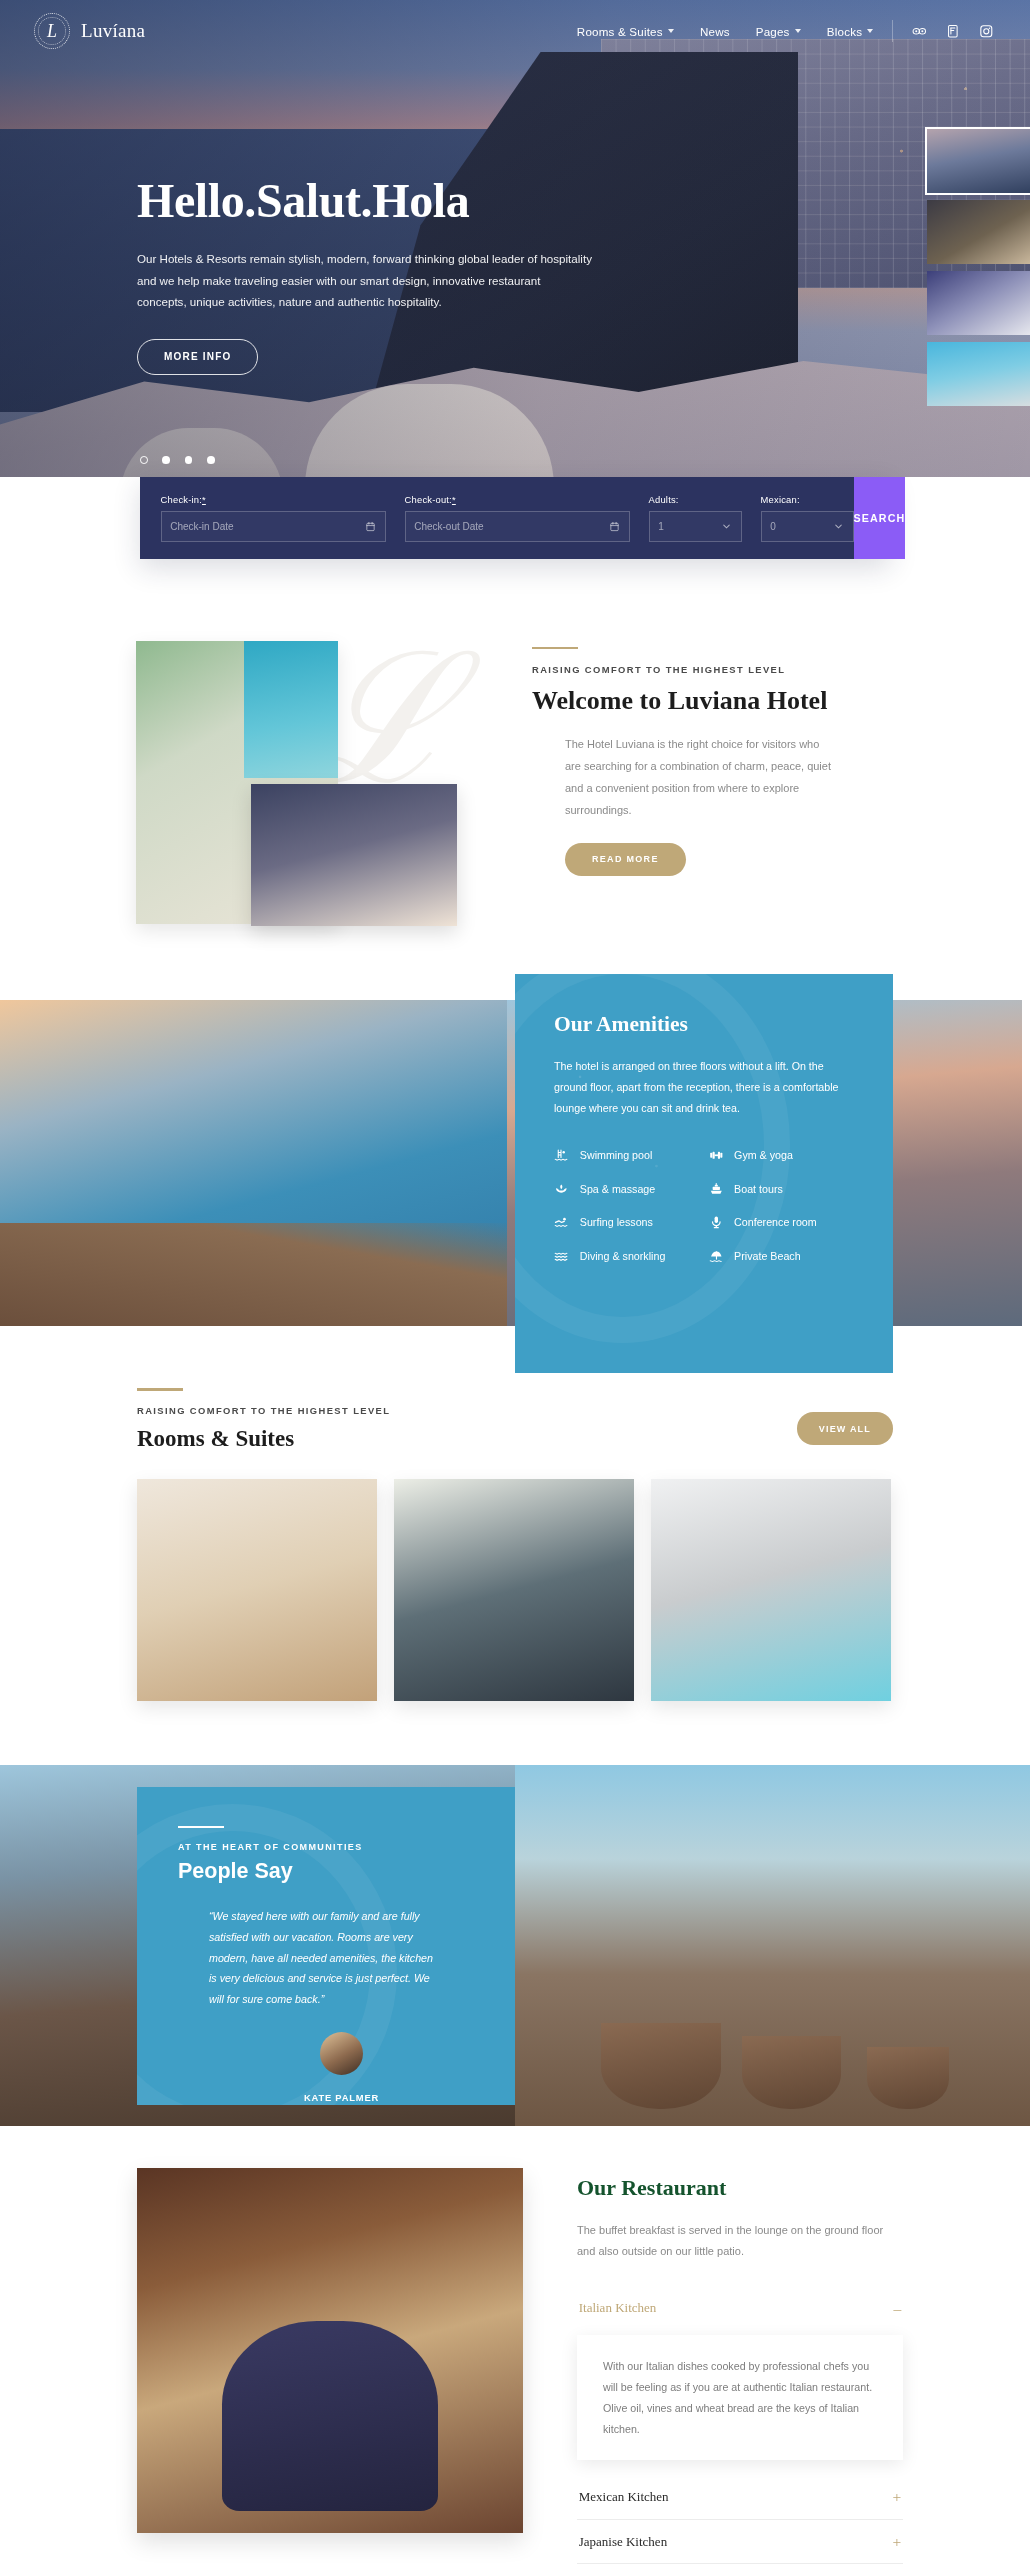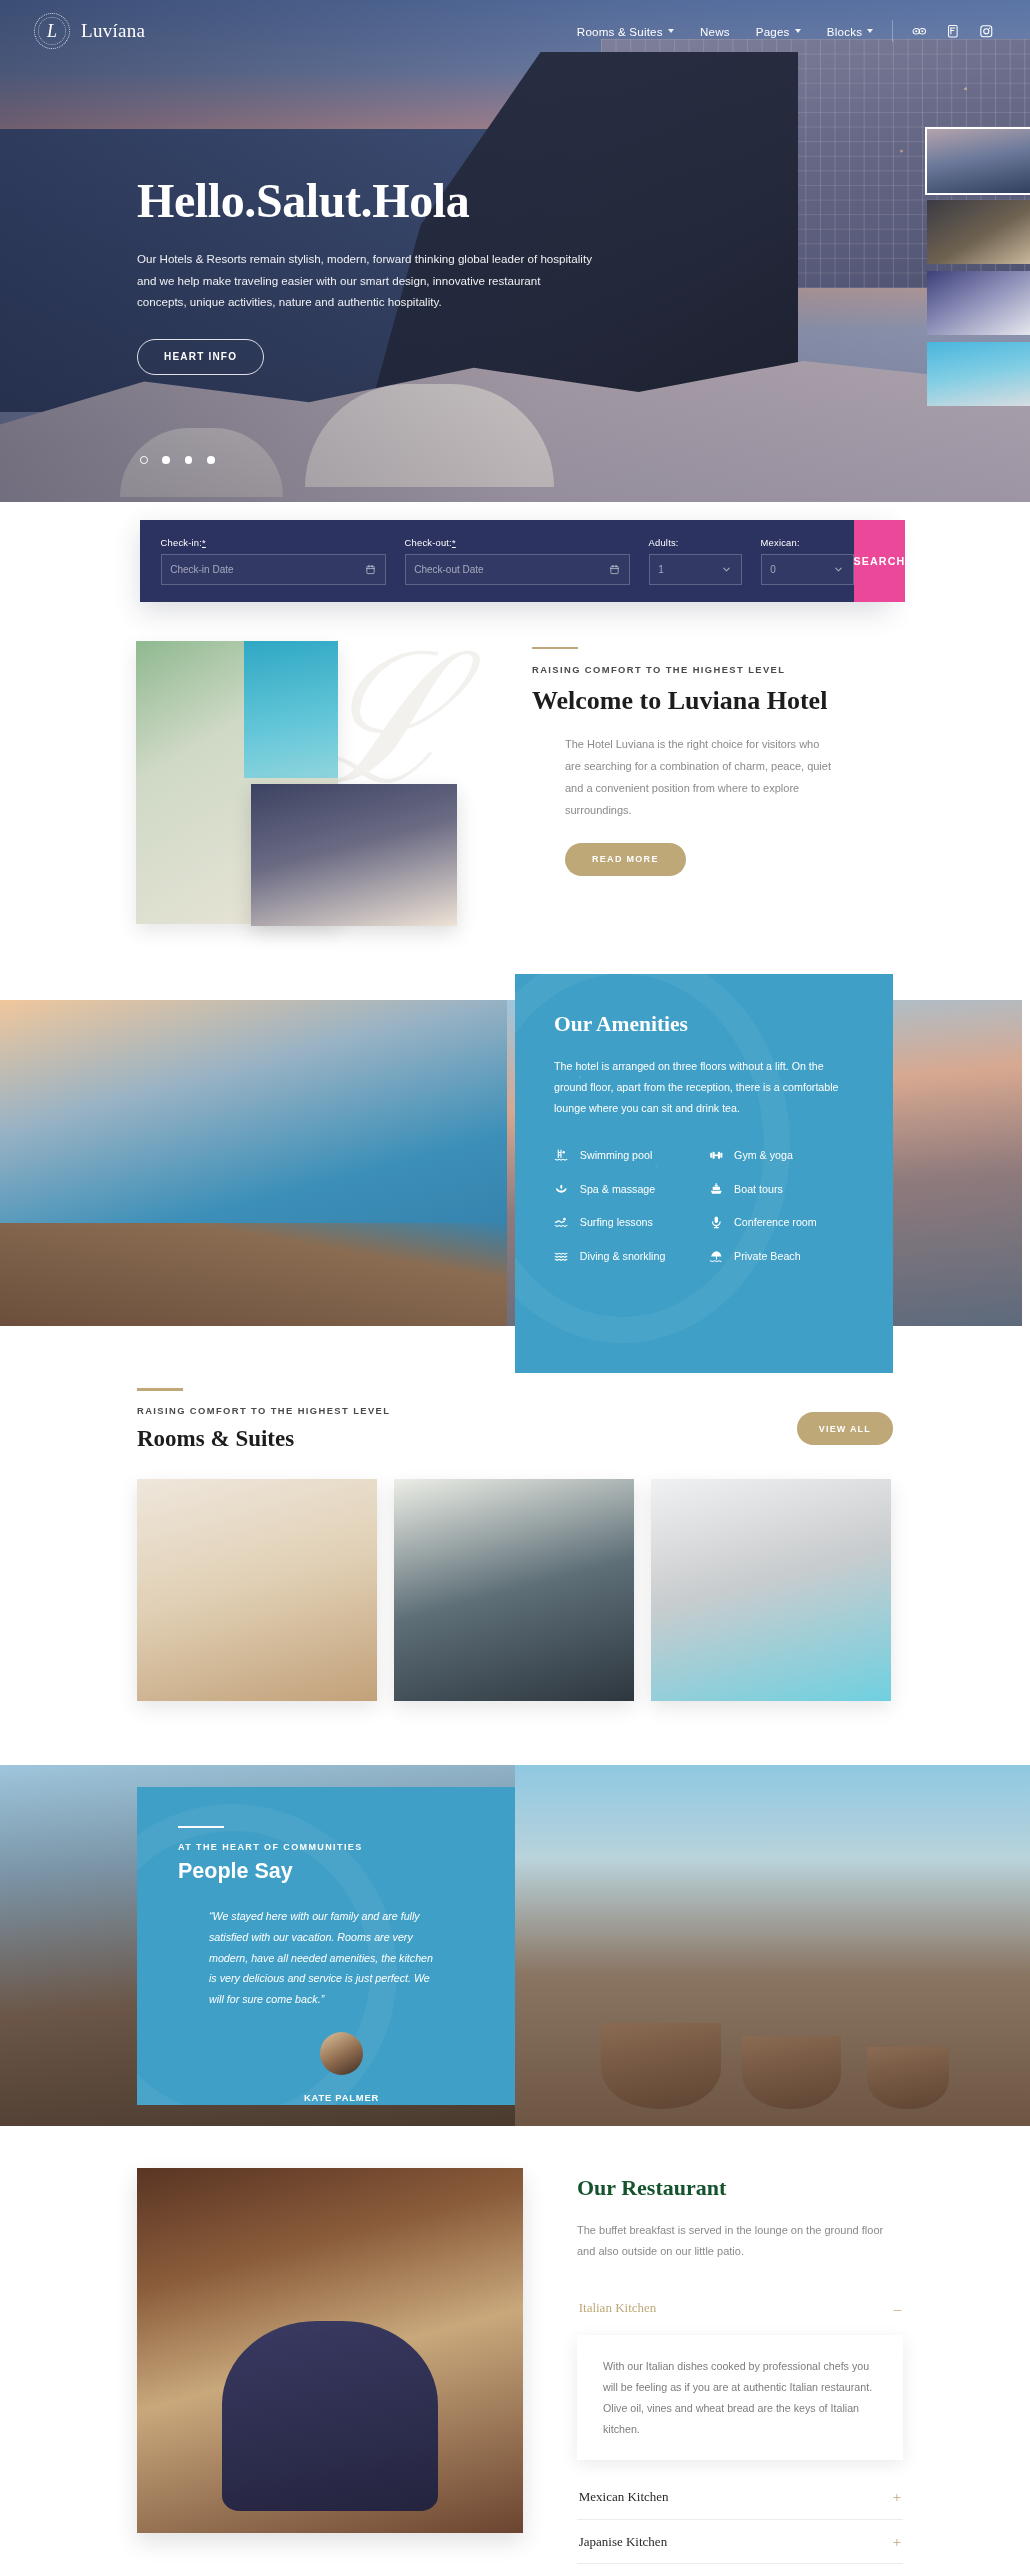--- a/index.html
+++ b/index.html
@@ -114,39 +114,39 @@
   
   .thumbs { position: absolute; right: 0; top: 129px; z-index: 30; width: 103px; }
   .thumb { width: 103px; height: 64px; margin-bottom: 6.9px; cursor: pointer; position: relative; }
   .thumb.active { outline: 2.6px solid #fff; outline-offset: -0.9px; }
   .t1 { background: linear-gradient(170deg, #b4a3ad 0%, #6d7a9b 45%, #31405f 100%); }
   .t2 { background: linear-gradient(150deg, #3c3b44 0%, #6e6250 55%, #c9b79c 100%); }
   .t3 { background: linear-gradient(150deg, #3c3f7a 0%, #8d90b8 48%, #e6e7ee 100%); }
   .t4 { background: linear-gradient(170deg, #49b6dd 0%, #7fcde4 48%, #d6dde0 100%); }
 
   
-  .book-wrap { position: absolute; left: 0; top: 520px; width: 1030px; height: 129px; background: #fff; }
+  .book-wrap { position: absolute; left: 0; top: 477px; width: 1030px; height: 129px; background: #fff; }
   .book {
     position: absolute; left: 140px; top: 0; width: 750px; height: 82px;
     background: #2c3360; display: flex; box-shadow: 0 8.6px 26px rgba(30,35,70,.16);
   }
   .book-fields { flex: 1; display: flex; align-items: center; padding: 0 0 0 20.6px; gap: 19px; }
   .bfield { display: flex; flex-direction: column; gap: 6px; }
   .blabel { font-size: 9.4px; color: #fff; letter-spacing: 0.2px; }
   .blabel i { font-style: normal; text-decoration: underline; }
   .binput {
     height: 31px; border: 0.9px solid rgba(255,255,255,.22); background: rgba(255,255,255,.03);
     display: flex; align-items: center; padding: 0 8.6px; cursor: pointer;
   }
   .binput span { font-size: 10px; color: rgba(255,255,255,.55); }
   .binput .ic { margin-left: auto; color: rgba(255,255,255,.6); display: flex; }
   .w-date { width: 225px; }
   .w-num { width: 93px; }
   .book-btn {
-    width: 137px; background: #ec4899; color: #fff; display: flex;
+    width: 137px; background: #8b5cf6; color: #fff; display: flex;
     align-items: center; justify-content: center; font-size: 10.7px; font-weight: bold;
     letter-spacing: 1.1px; cursor: pointer;
   }
 
   
   .welcome { position: absolute; left: 0; top: 631px; width: 1030px; height: 343px; }
   .wimg1 { position: absolute; left: 136px; top: 10.3px; width: 202px; height: 283px; background: linear-gradient(150deg, #8fb98f 0%, #cfd9c6 35%, #eae5d8 100%); box-shadow: 0 6.9px 19px rgba(0,0,0,.1); }
   .wimg1::after { content: ""; position: absolute; right: 0; top: 0; width: 94px; height: 137px; background: linear-gradient(170deg, #2fa8c4 0%, #63c6d8 60%, #8fd5dd 100%); }
   .wimg2 { position: absolute; left: 251px; top: 153px; width: 206px; height: 142px; background: linear-gradient(165deg, #3b4261 0%, #6b6b84 45%, #efe3d6 100%); box-shadow: 0 6.9px 19px rgba(0,0,0,.14); }
   .ornament {
@@ -318,21 +318,21 @@
             <circle cx="12" cy="12" r="4.2" fill="none" stroke="#fff" stroke-width="1.8"></circle>
             <circle cx="17.2" cy="6.9" r="1.15" fill="#fff"></circle>
           </svg>
       </span>
     </div>
   </nav>
 
   <div class="hero-copy">
     <h1 class="hero-title">Hello.Salut.Hola</h1>
     <p class="hero-sub">Our Hotels &amp; Resorts remain stylish, modern, forward thinking global leader of hospitality and we help make traveling easier with our smart design, innovative restaurant concepts, unique activities, nature and authentic hospitality.</p>
-    <button class="btn-outline">HEART INFO</button>
+    <button class="btn-outline">MORE INFO</button>
   </div>
 
   <div class="dots">
     <span class="dot active"></span>
     <span class="dot"></span>
     <span class="dot"></span>
     <span class="dot"></span>
   </div>
 
   <div class="thumbs">

